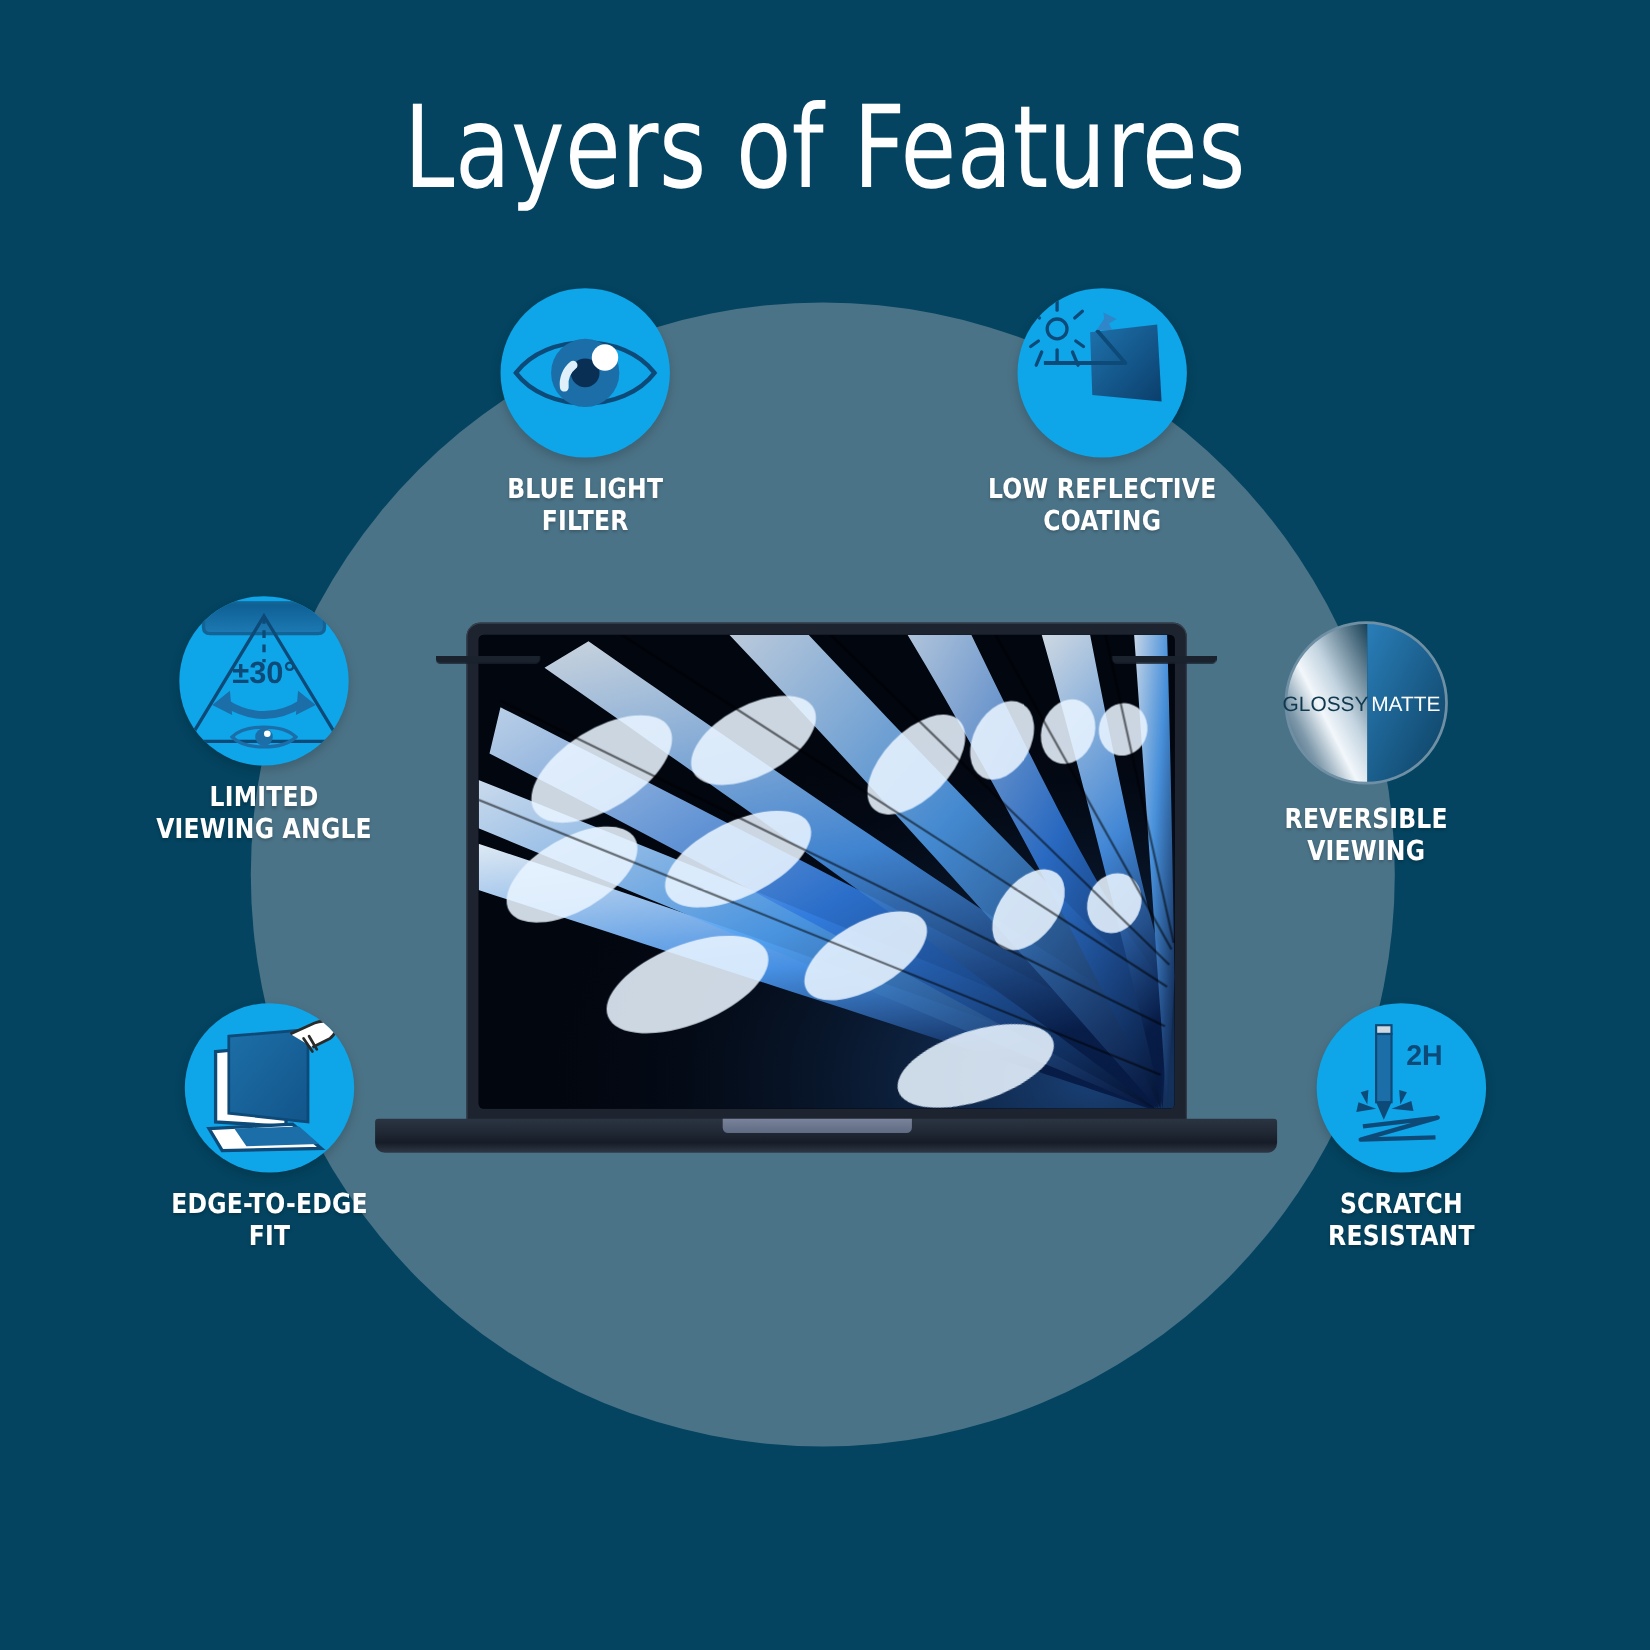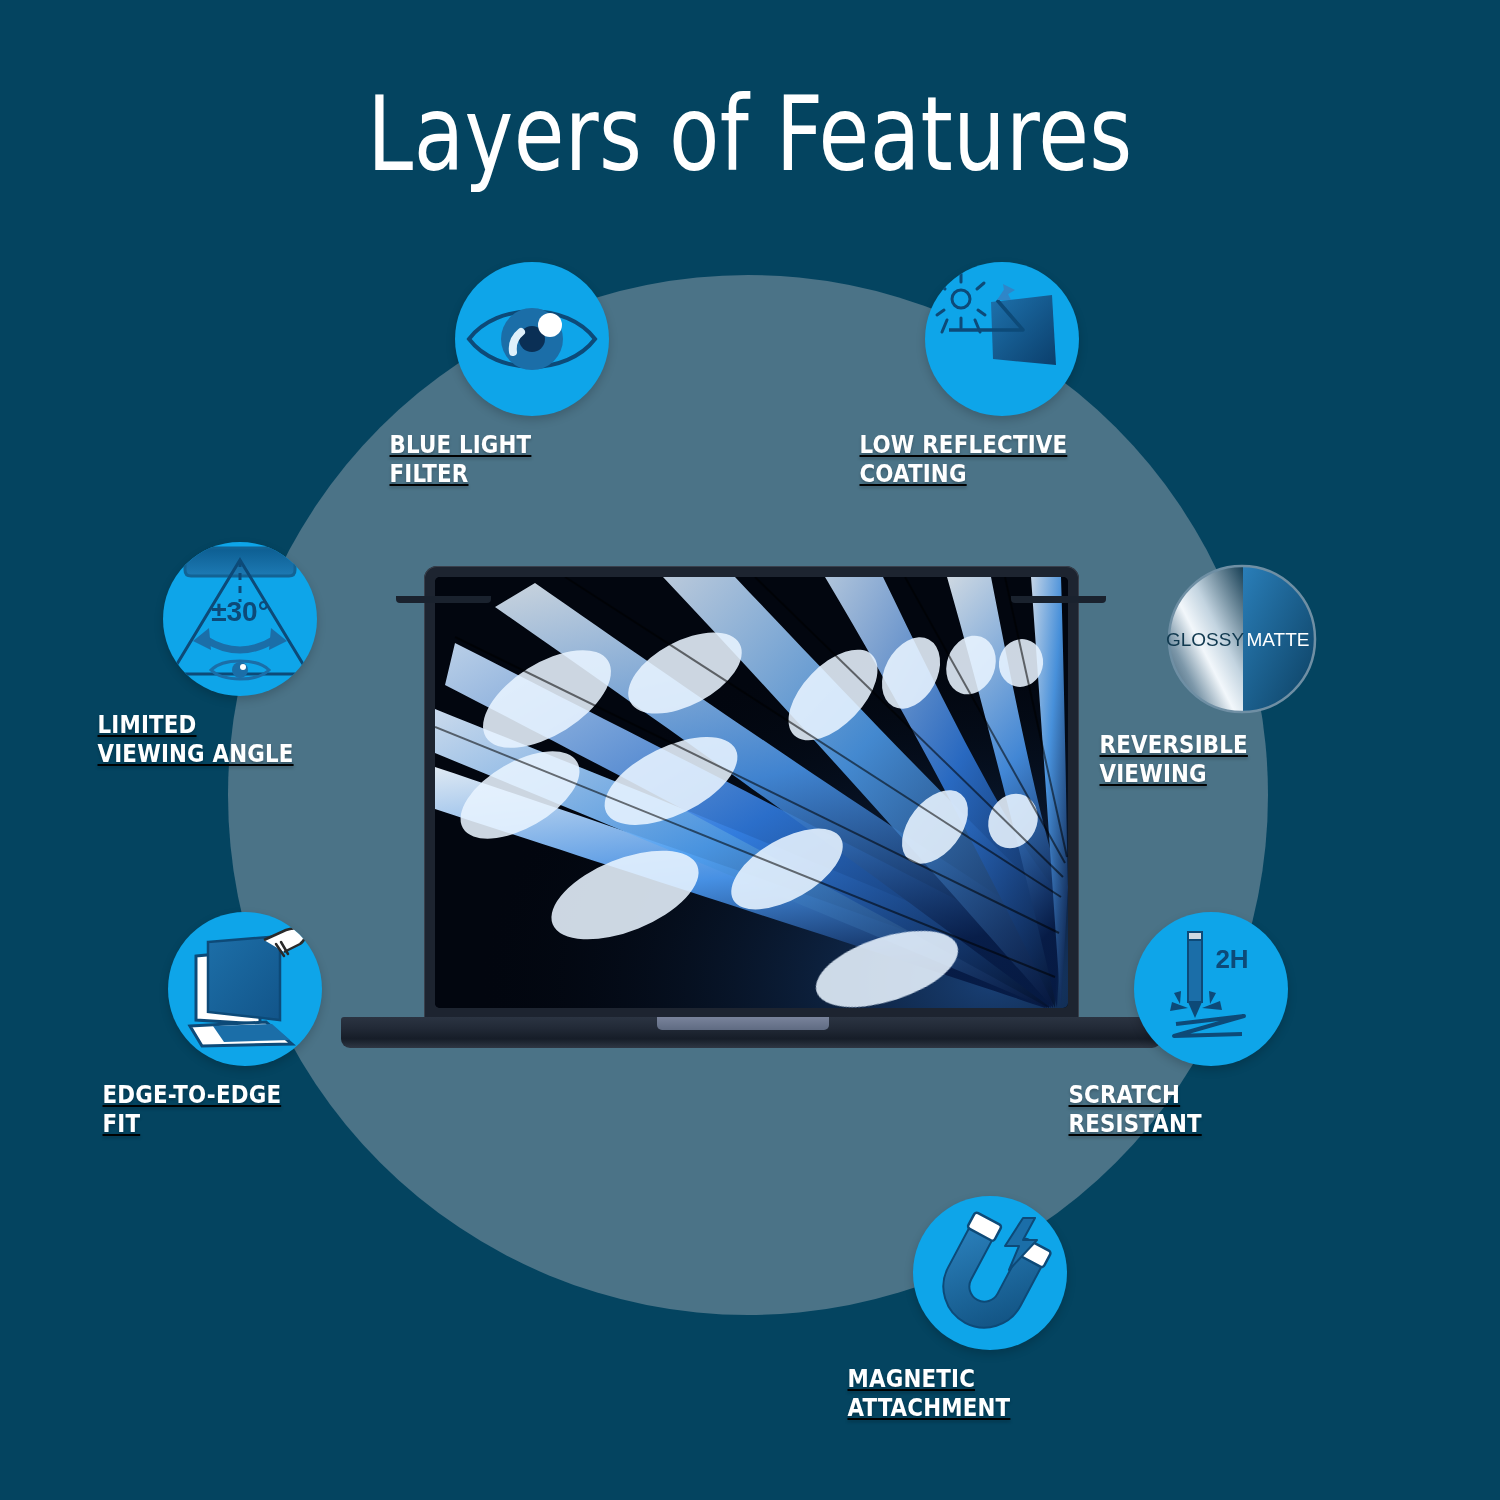--- a/index.html
+++ b/index.html
@@ -28,21 +28,21 @@
     line-height:1.08;
     font-weight:300;
     font-family:"DejaVu Sans Condensed","Liberation Sans Narrow","Liberation Sans",sans-serif;
     letter-spacing:.5px;
     transform:scaleX(.88);
     transform-origin:center top;
     white-space:nowrap;
   }
 
   
-  .feature{position:absolute;width:300px;text-align:left;text-decoration:underline;}
+  .feature{position:absolute;width:300px;text-align:center;}
   .badge{
     width:154px;height:154px;border-radius:50%;
     background:#0ea5e9;margin:0 auto;
     position:relative;
     box-shadow:0 4px 10px rgba(0,0,0,.18);
     overflow:hidden;
   }
   .badge.plain{background:transparent;box-shadow:none;}
   .badge svg{display:block;width:154px;height:154px;}
   .flabel{
@@ -57,21 +57,21 @@
     text-shadow:0 2px 3px rgba(0,0,0,.22);
     white-space:pre-line;
   }
 
   
   #f-blue-light     {left:382px;  top:262px;}
   #f-low-reflective {left:852px;  top:262px;}
   #f-limited-angle  {left:90px;   top:542px;}
   #f-reversible     {left:1092px; top:562px;}
   #f-edge-fit       {left:95px;   top:912px;}
-  #f-scratch        {left:1061px; top:912px;}
+  #f-scratch        {left:1124px; top:912px;}
   #f-protection     {left:397px;  top:1196px;}
   #f-magnetic       {left:840px;  top:1196px;}
 
   
   #laptop{position:absolute;left:341px;top:566px;width:820px;height:500px;}
   .lid{
     position:absolute;left:83px;top:0;width:655px;height:455px;
     background:#1d2430;
     border-radius:13px 13px 4px 4px;
     padding:11px 11px 13px 11px;
@@ -308,34 +308,14 @@
           <path d="M76 92 L82 81 L75 79 Z"></path>
         </g>
         <path d="M42 112 L110 104 L40 124 L108 122" stroke="#0d4a78" stroke-width="4" fill="none" stroke-linejoin="round"></path>
       </svg>
     </div>
     <div class="flabel">SCRATCH
 RESISTANT</div>
   </div>
 
 
-  <div class="feature" id="f-magnetic">
-    <div class="badge">
-      <svg viewBox="0 0 154 154">
-        <defs>
-          <linearGradient id="mag" x1="0" y1="0" x2="1" y2="1">
-            <stop offset="0" stop-color="#2b81bd"></stop>
-              <stop offset="1" stop-color="#0f4e7c"></stop>
-          </linearGradient>
-        </defs>
-        <g transform="rotate(28 77 80)">
-          <path d="M36 38 L36 92 A41 41 0 0 0 118 92 L118 38 L92 38 L92 92 A15 15 0 0 1 62 92 L62 38 Z" fill="url(#mag)" stroke="#0d4a78" stroke-width="2"></path>
-          <rect x="34" y="30" width="30" height="18" rx="3" fill="#ffffff" stroke="#0d4a78" stroke-width="2.5"></rect>
-          <rect x="90" y="30" width="30" height="18" rx="3" fill="#ffffff" stroke="#0d4a78" stroke-width="2.5"></rect>
-        </g>
-        <path d="M110 22 L92 50 L106 50 L96 74 L124 44 L110 44 L122 22 Z" fill="#1b6ea8" stroke="#0d4a78" stroke-width="2" stroke-linejoin="round"></path>
-      </svg>
-    </div>
-    <div class="flabel">MAGNETIC
-ATTACHMENT</div>
-  </div>
 
 </div>
 
 </body></html>

